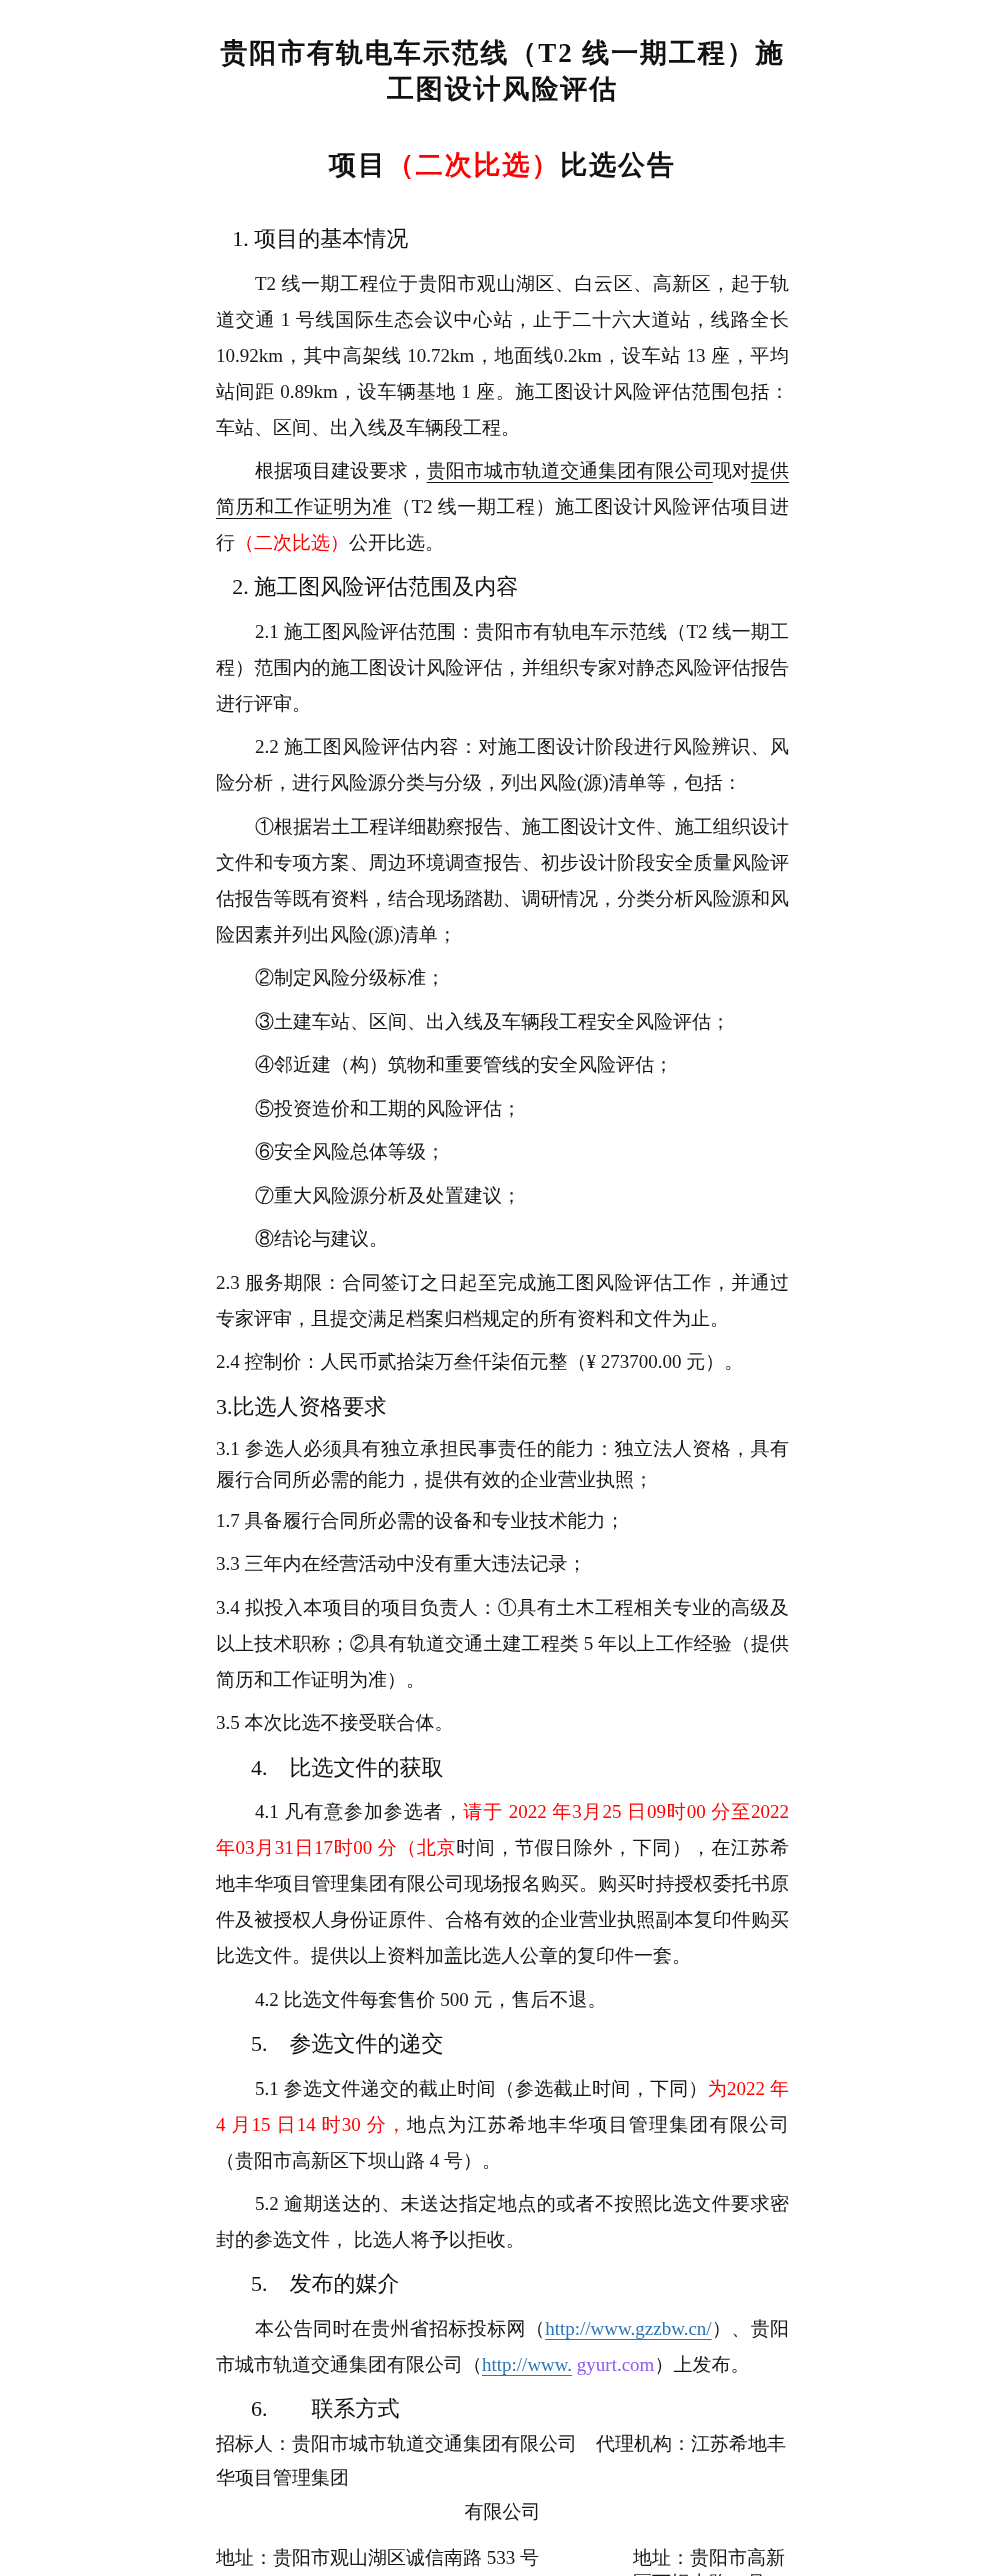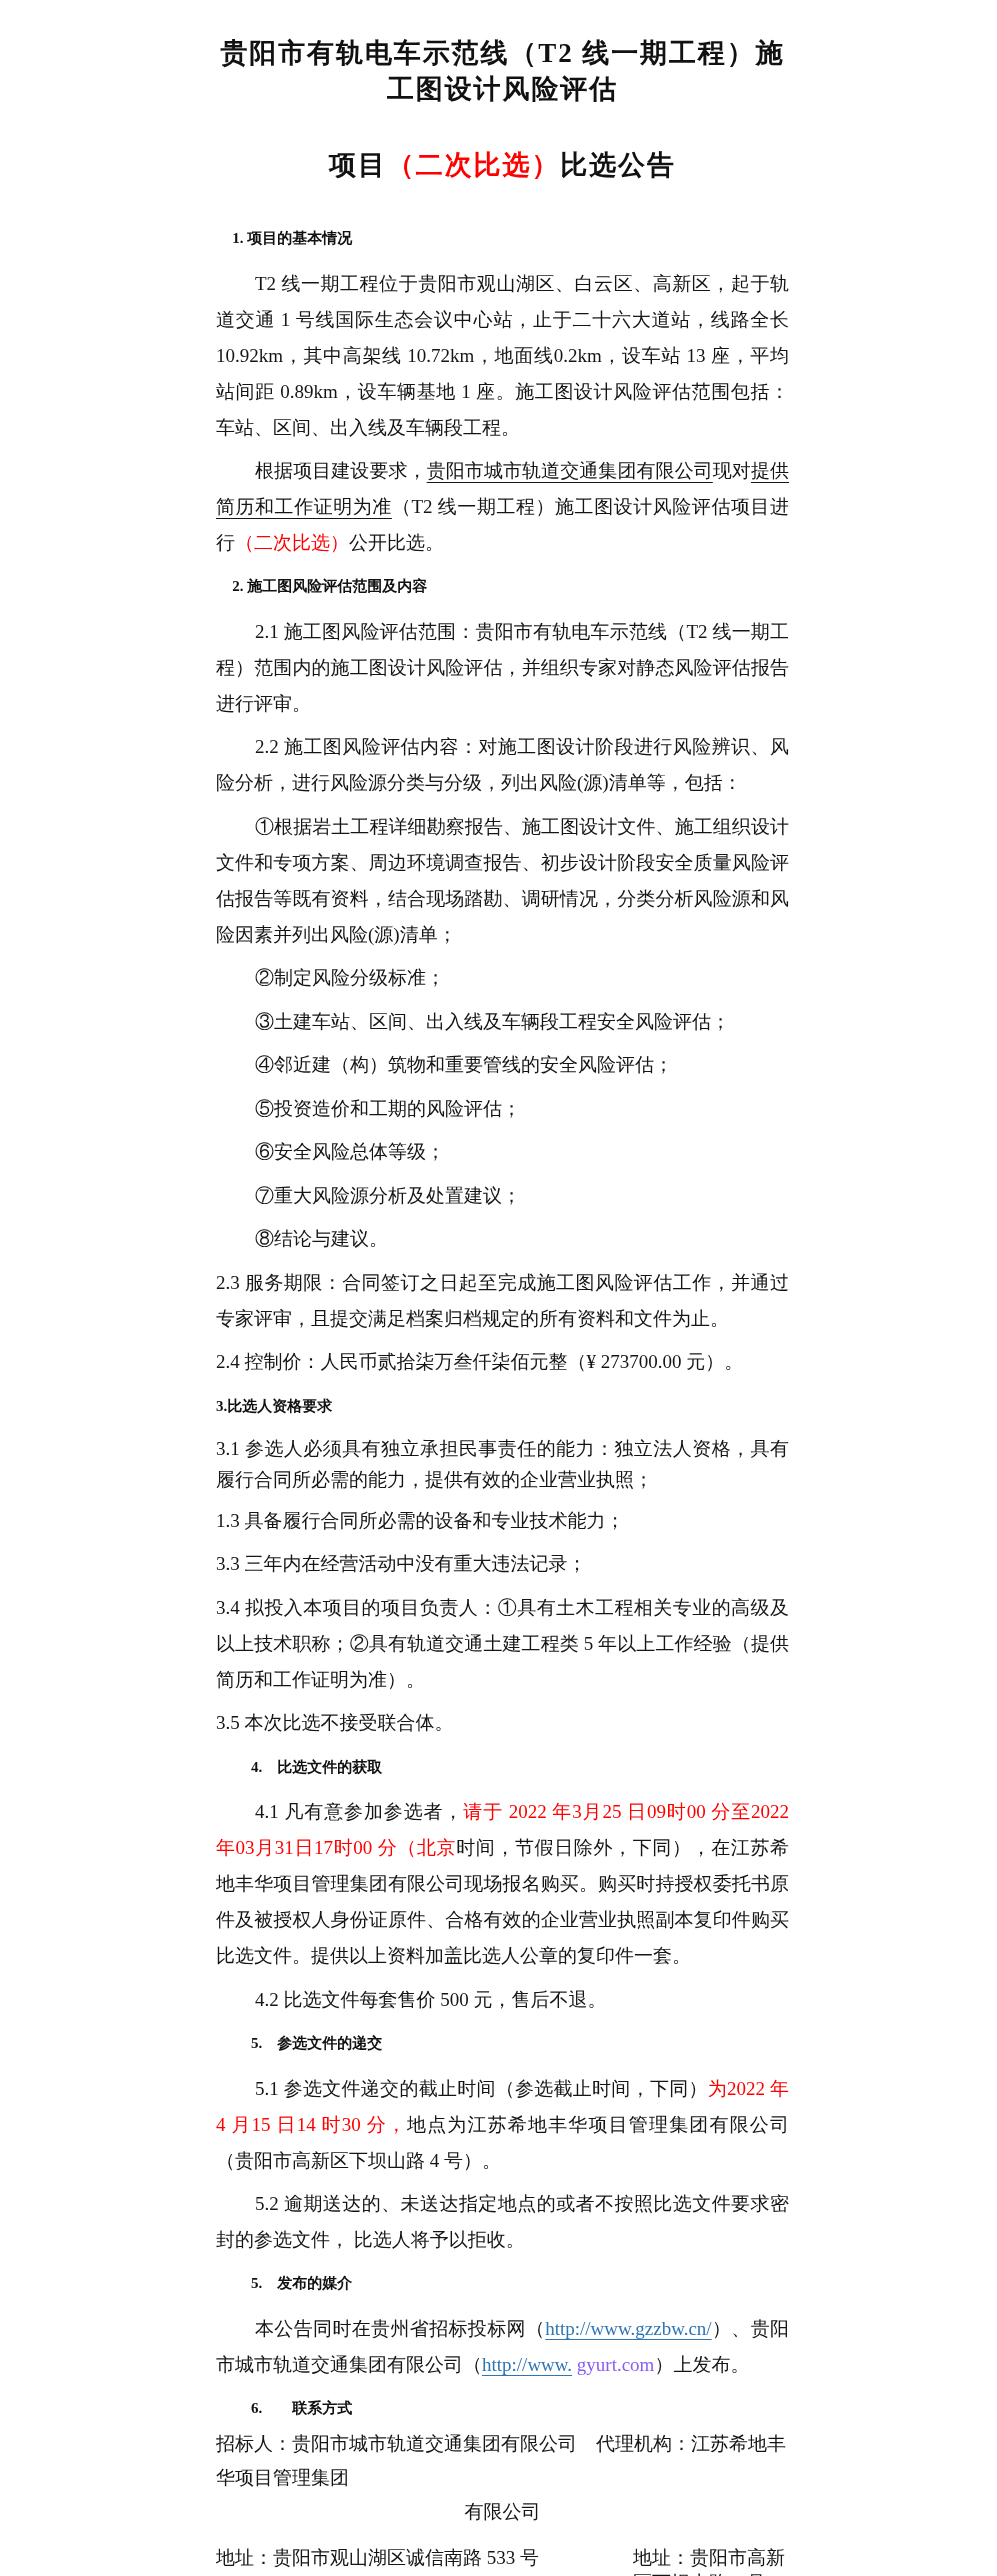--- a/index.html
+++ b/index.html
@@ -25,22 +25,22 @@
     font-size: 27px;
     font-weight: bold;
     color: #111111;
     letter-spacing: 1.9px;
   }
   .doc-title .t-line1 { line-height: 36px; }
   .doc-title .t-line2 { line-height: 36px; margin-top: 40px; }
   .red { color: #ff0000; }
   .u { text-decoration: underline; text-underline-offset: 5px; }
   .h {
-    font-weight: bold;
-    font-size: 15px;
+    font-weight: normal;
+    font-size: 22px;
     color: #111111;
     line-height: 29px;
     margin: 11.3px 0 12.6px 0;
   }
   .h.lv1 { margin-left: 16.3px; margin-top: 41px; }
   .h.lv2 { margin-left: 16.3px; }
   .h.lv3 { margin-left: 0; }
   .h.lv4 { margin-left: 35px; }
   .para {
     line-height: 36px;
@@ -101,21 +101,21 @@
   <div class="para indent">⑥安全风险总体等级；</div>
   <div class="para indent">⑦重大风险源分析及处置建议；</div>
   <div class="para indent">⑧结论与建议。</div>
 
   <div class="para">2.3 服务期限：合同签订之日起至完成施工图风险评估工作，并通过专家评审，且提交满足档案归档规定的所有资料和文件为止。</div>
   <div class="para">2.4 控制价：人民币贰拾柒万叁仟柒佰元整（¥ 273700.00 元）。</div>
 
   <div class="h lv3">3.比选人资格要求</div>
 
   <div class="para tight">3.1 参选人必须具有独立承担民事责任的能力：独立法人资格，具有履行合同所必需的能力，提供有效的企业营业执照；</div>
-  <div class="para">1.3 具备履行合同所必需的设备和专业技术能力；</div>
+  <div class="para">1.7 具备履行合同所必需的设备和专业技术能力；</div>
   <div class="para">3.3 三年内在经营活动中没有重大违法记录；</div>
   <div class="para">3.4 拟投入本项目的项目负责人：①具有土木工程相关专业的高级及以上技术职称；②具有轨道交通土建工程类 5 年以上工作经验（提供简历和工作证明为准）。</div>
   <div class="para">3.5 本次比选不接受联合体。</div>
 
   <div class="h lv4">4.　比选文件的获取</div>
 
   <div class="para indent"><span>4.1 凡有意参加参选者，</span><span class="red">请于 2022 年3月25 日09时00 分至2022 年03月31日17时00 分（北京</span><span>时间，节假日除外，下同），在江苏希地丰华项目管理集团有限公司现场报名购买。购买时持授权委托书原件及被授权人身份证原件、合格有效的企业营业执照副本复印件购买比选文件。提供以上资料加盖比选人公章的复印件一套。</span></div>
 
   <div class="para indent">4.2 比选文件每套售价 500 元，售后不退。</div>
 

